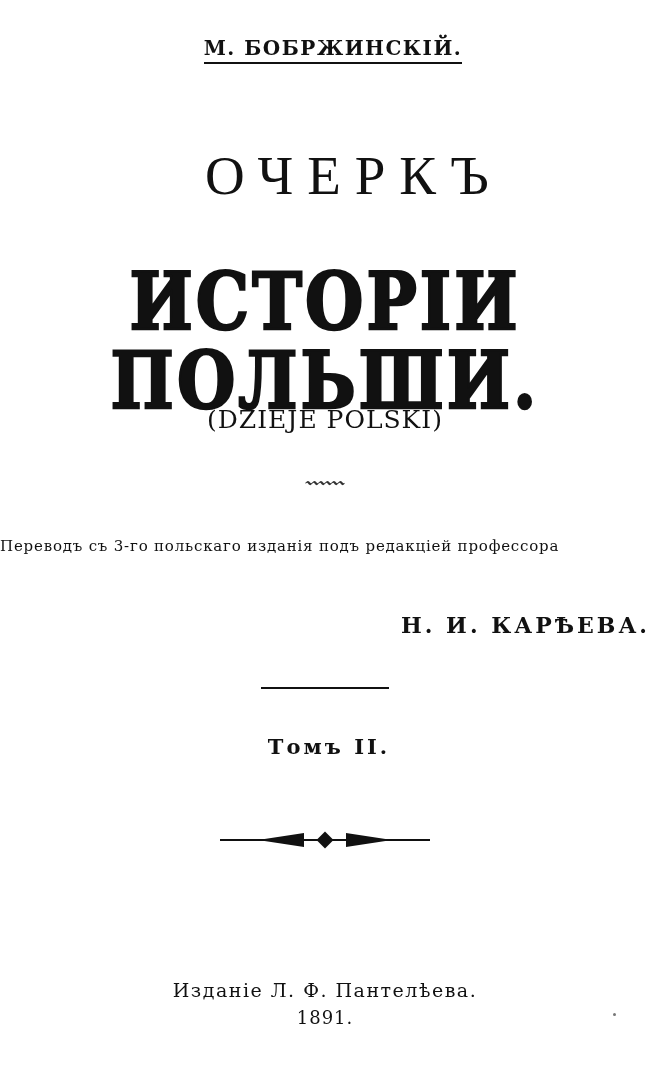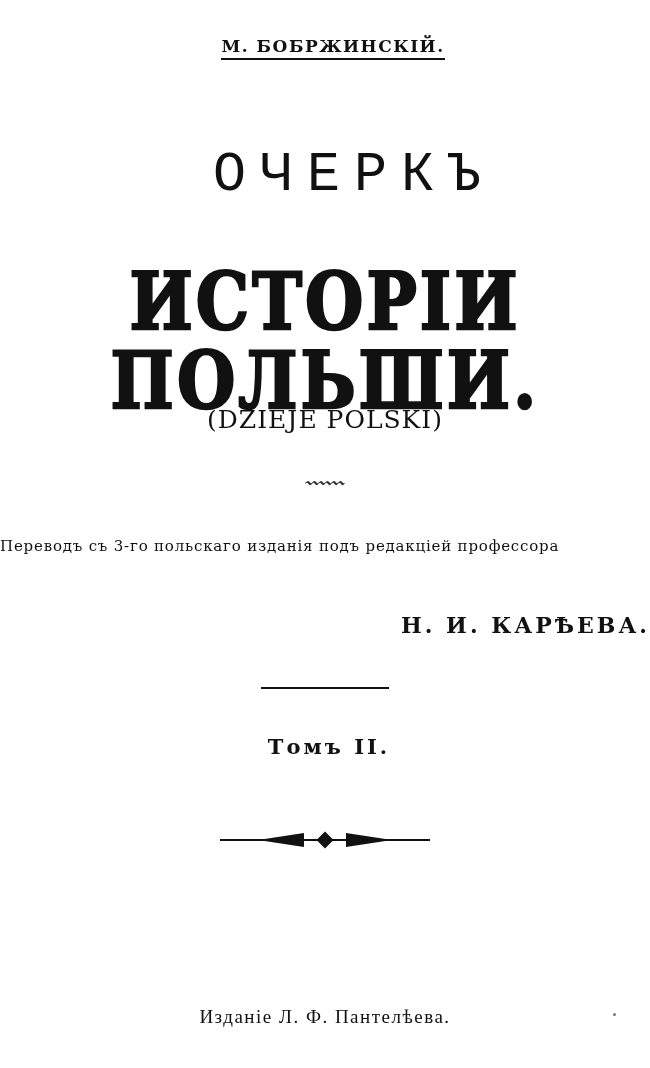--- a/index.html
+++ b/index.html
@@ -23,37 +23,37 @@
 
   
   .author {
     position: absolute;
     top: 36px;
     left: 16px;
     right: 0;
     text-align: center;
     font-family: "DejaVu Serif", serif;
     font-weight: bold;
-    font-size: 17px;
+    font-size: 20px;
     letter-spacing: 1.5px;
   }
   .author .inner {
     display: inline-block;
     border-bottom: 2px solid #111;
     padding-bottom: 2px;
   }
 
   
   .title-main {
     position: absolute;
     top: 148px;
     left: 0;
     right: 0;
     text-align: center;
-    font-family: Liberation Mono, monospace;
+    font-family: Liberation Serif, serif;
     font-size: 55px;
     letter-spacing: 14px;
     text-indent: 14px;
     font-weight: 400;
     line-height: 1;
     padding-left: 44px;
   }
 
   
   .title-heavy {
@@ -205,21 +205,21 @@
     font-family: "DejaVu Serif", serif;
   }
   .imprint .city {
     font-size: 15px;
     letter-spacing: 1px;
     margin-bottom: 7px;
   }
   .imprint .publisher {
     font-size: 19px;
     letter-spacing: 1.5px;
-    font-family: Liberation Serif, serif;
+    margin-bottom: 6px;
   }
   .imprint .year {
     font-size: 18px;
     letter-spacing: 1px;
   }
 
   
   .speck {
     position: absolute;
     right: 34px;
@@ -259,17 +259,18 @@
 
   <div class="ornament-rule">
     <div class="bar"></div>
     <div class="tipL"></div>
     <div class="tipR"></div>
     <div class="diamond"></div>
   </div>
 
   <div class="imprint">
     <div class="publisher">Изданіе Л. Ф. Пантелѣева.</div>
+    <div class="year">1891.</div>
   </div>
 
   <div class="speck"></div>
 
 </div>
 
 </body></html>

